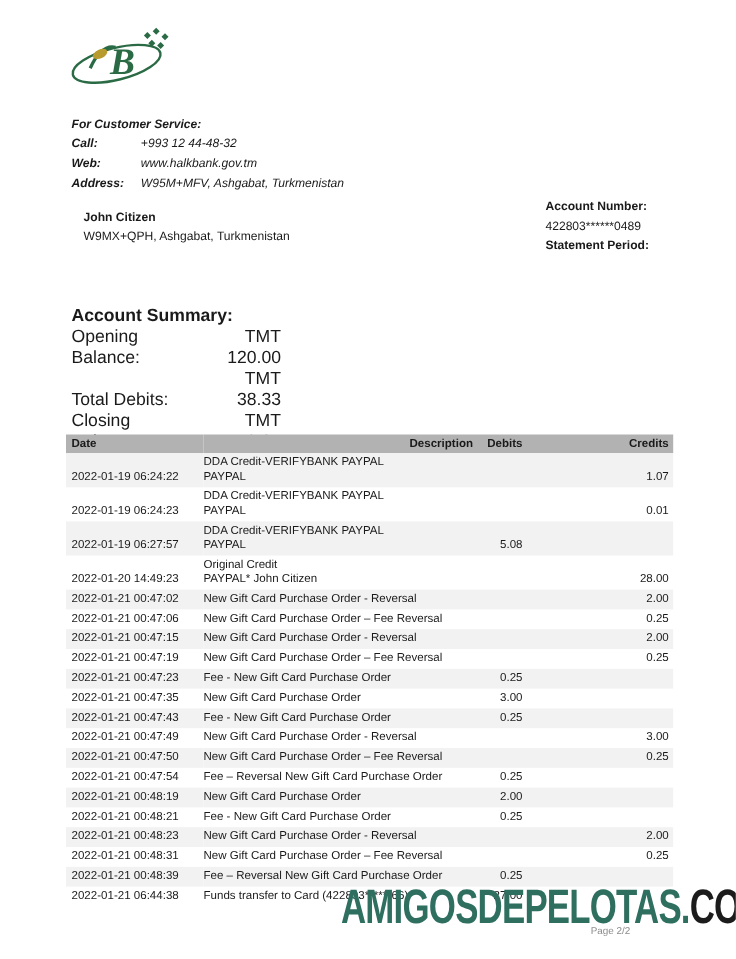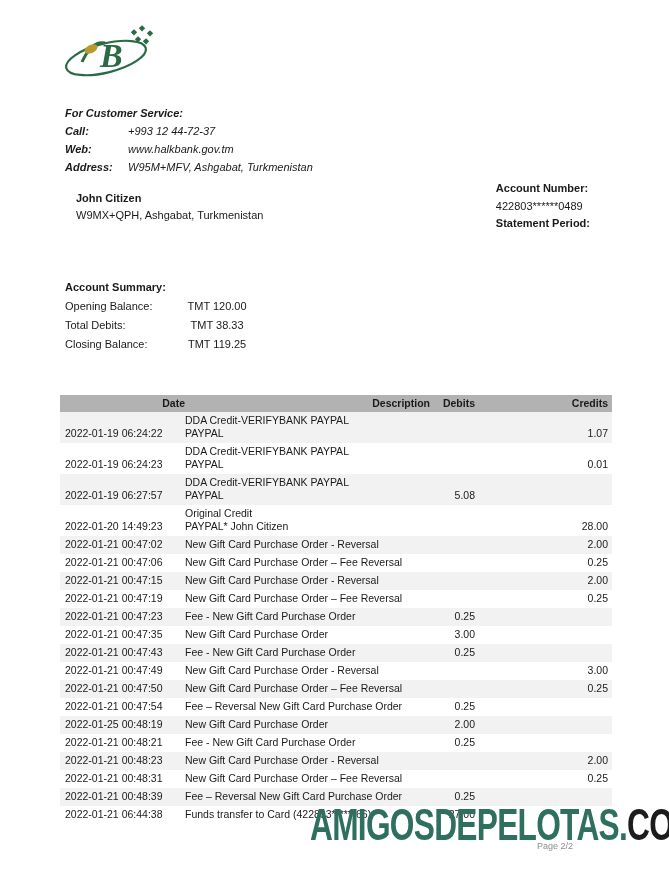--- a/index.html
+++ b/index.html
@@ -15,30 +15,30 @@
   .cs .label{display:inline-block;width:60px;font-weight:bold;}
 
   
   .holder{position:absolute;left:76px;top:190px;font-size:11px;line-height:17px;}
   .holder .name{font-weight:bold;}
 
   
   .acct-info{position:absolute;right:79px;top:180px;font-size:11px;line-height:17.5px;text-align:left;margin-left:36px;}
 
   
-  .summary{position:absolute;left:65px;top:278px;font-size:11px;line-height:19px;}
+  .summary{position:absolute;left:65px;top:278px;font-size:16px;line-height:19px;}
   .summary .heading{font-weight:bold;}
   .summary .label{display:inline-block;width:112px;}
-  .summary .value{display:inline-block;width:74px;text-align:center;}
+  .summary .value{display:inline-block;width:74px;text-align:right;}
 
   
   table.txn{position:absolute;left:60px;top:395px;width:552px;border-collapse:collapse;
             table-layout:fixed;font-size:10.5px;}
   table.txn thead th{background:#b2b2b2;font-weight:bold;height:13px;padding:2px 0;line-height:13px;}
-  table.txn th.c-date{text-align:right;padding-left:5px;}
+  table.txn th.c-date{text-align:left;padding-left:5px;}
   table.txn th.c-desc{text-align:right;}
   table.txn th.c-debit{text-align:right;padding-right:5px;}
   table.txn th.c-credit{text-align:right;padding-right:4px;}
   table.txn td{vertical-align:bottom;padding:2px 0 3px;line-height:13px;height:12px;}
   table.txn td.c-date{padding-left:5px;}
   table.txn td.c-debit{text-align:right;padding-right:5px;}
   table.txn td.c-credit{text-align:right;padding-right:4px;}
   table.txn tr.shaded{background:#f2f2f2;}
 
   
@@ -69,21 +69,21 @@
       <rect x="84" y="17" width="4.5" height="4.5" fill="#2a6b45" transform="rotate(45 86 19)"></rect>
     </svg>
   </div>
 
   <div class="cs">
     <div class="heading">For Customer Service:</div>
     <div>
 
         <div>
           <span class="label">Call:</span>
-          <span class="value">+993 12 44-72-37</span>
+          <span class="value">+993 12 44-48-32</span>
         </div>
 
         <div>
           <span class="label">Web:</span>
           <span class="value">www.halkbank.gov.tm</span>
         </div>
 
         <div>
           <span class="label">Address:</span>
           <span class="value">W95M+MFV, Ashgabat, Turkmenistan</span>
@@ -271,21 +271,21 @@
         <tr>
           <td class="c-date">2022-01-21 00:47:54</td>
           <td class="c-desc">
             <div>Fee – Reversal New Gift Card Purchase Order</div>
           </td>
           <td class="c-debit">0.25</td>
           <td class="c-credit"></td>
         </tr>
 
         <tr class="shaded">
-          <td class="c-date">2022-01-25 00:48:19</td>
+          <td class="c-date">2022-01-21 00:48:19</td>
           <td class="c-desc">
             <div>New Gift Card Purchase Order</div>
           </td>
           <td class="c-debit">2.00</td>
           <td class="c-credit"></td>
         </tr>
 
         <tr>
           <td class="c-date">2022-01-21 00:48:21</td>
           <td class="c-desc">

